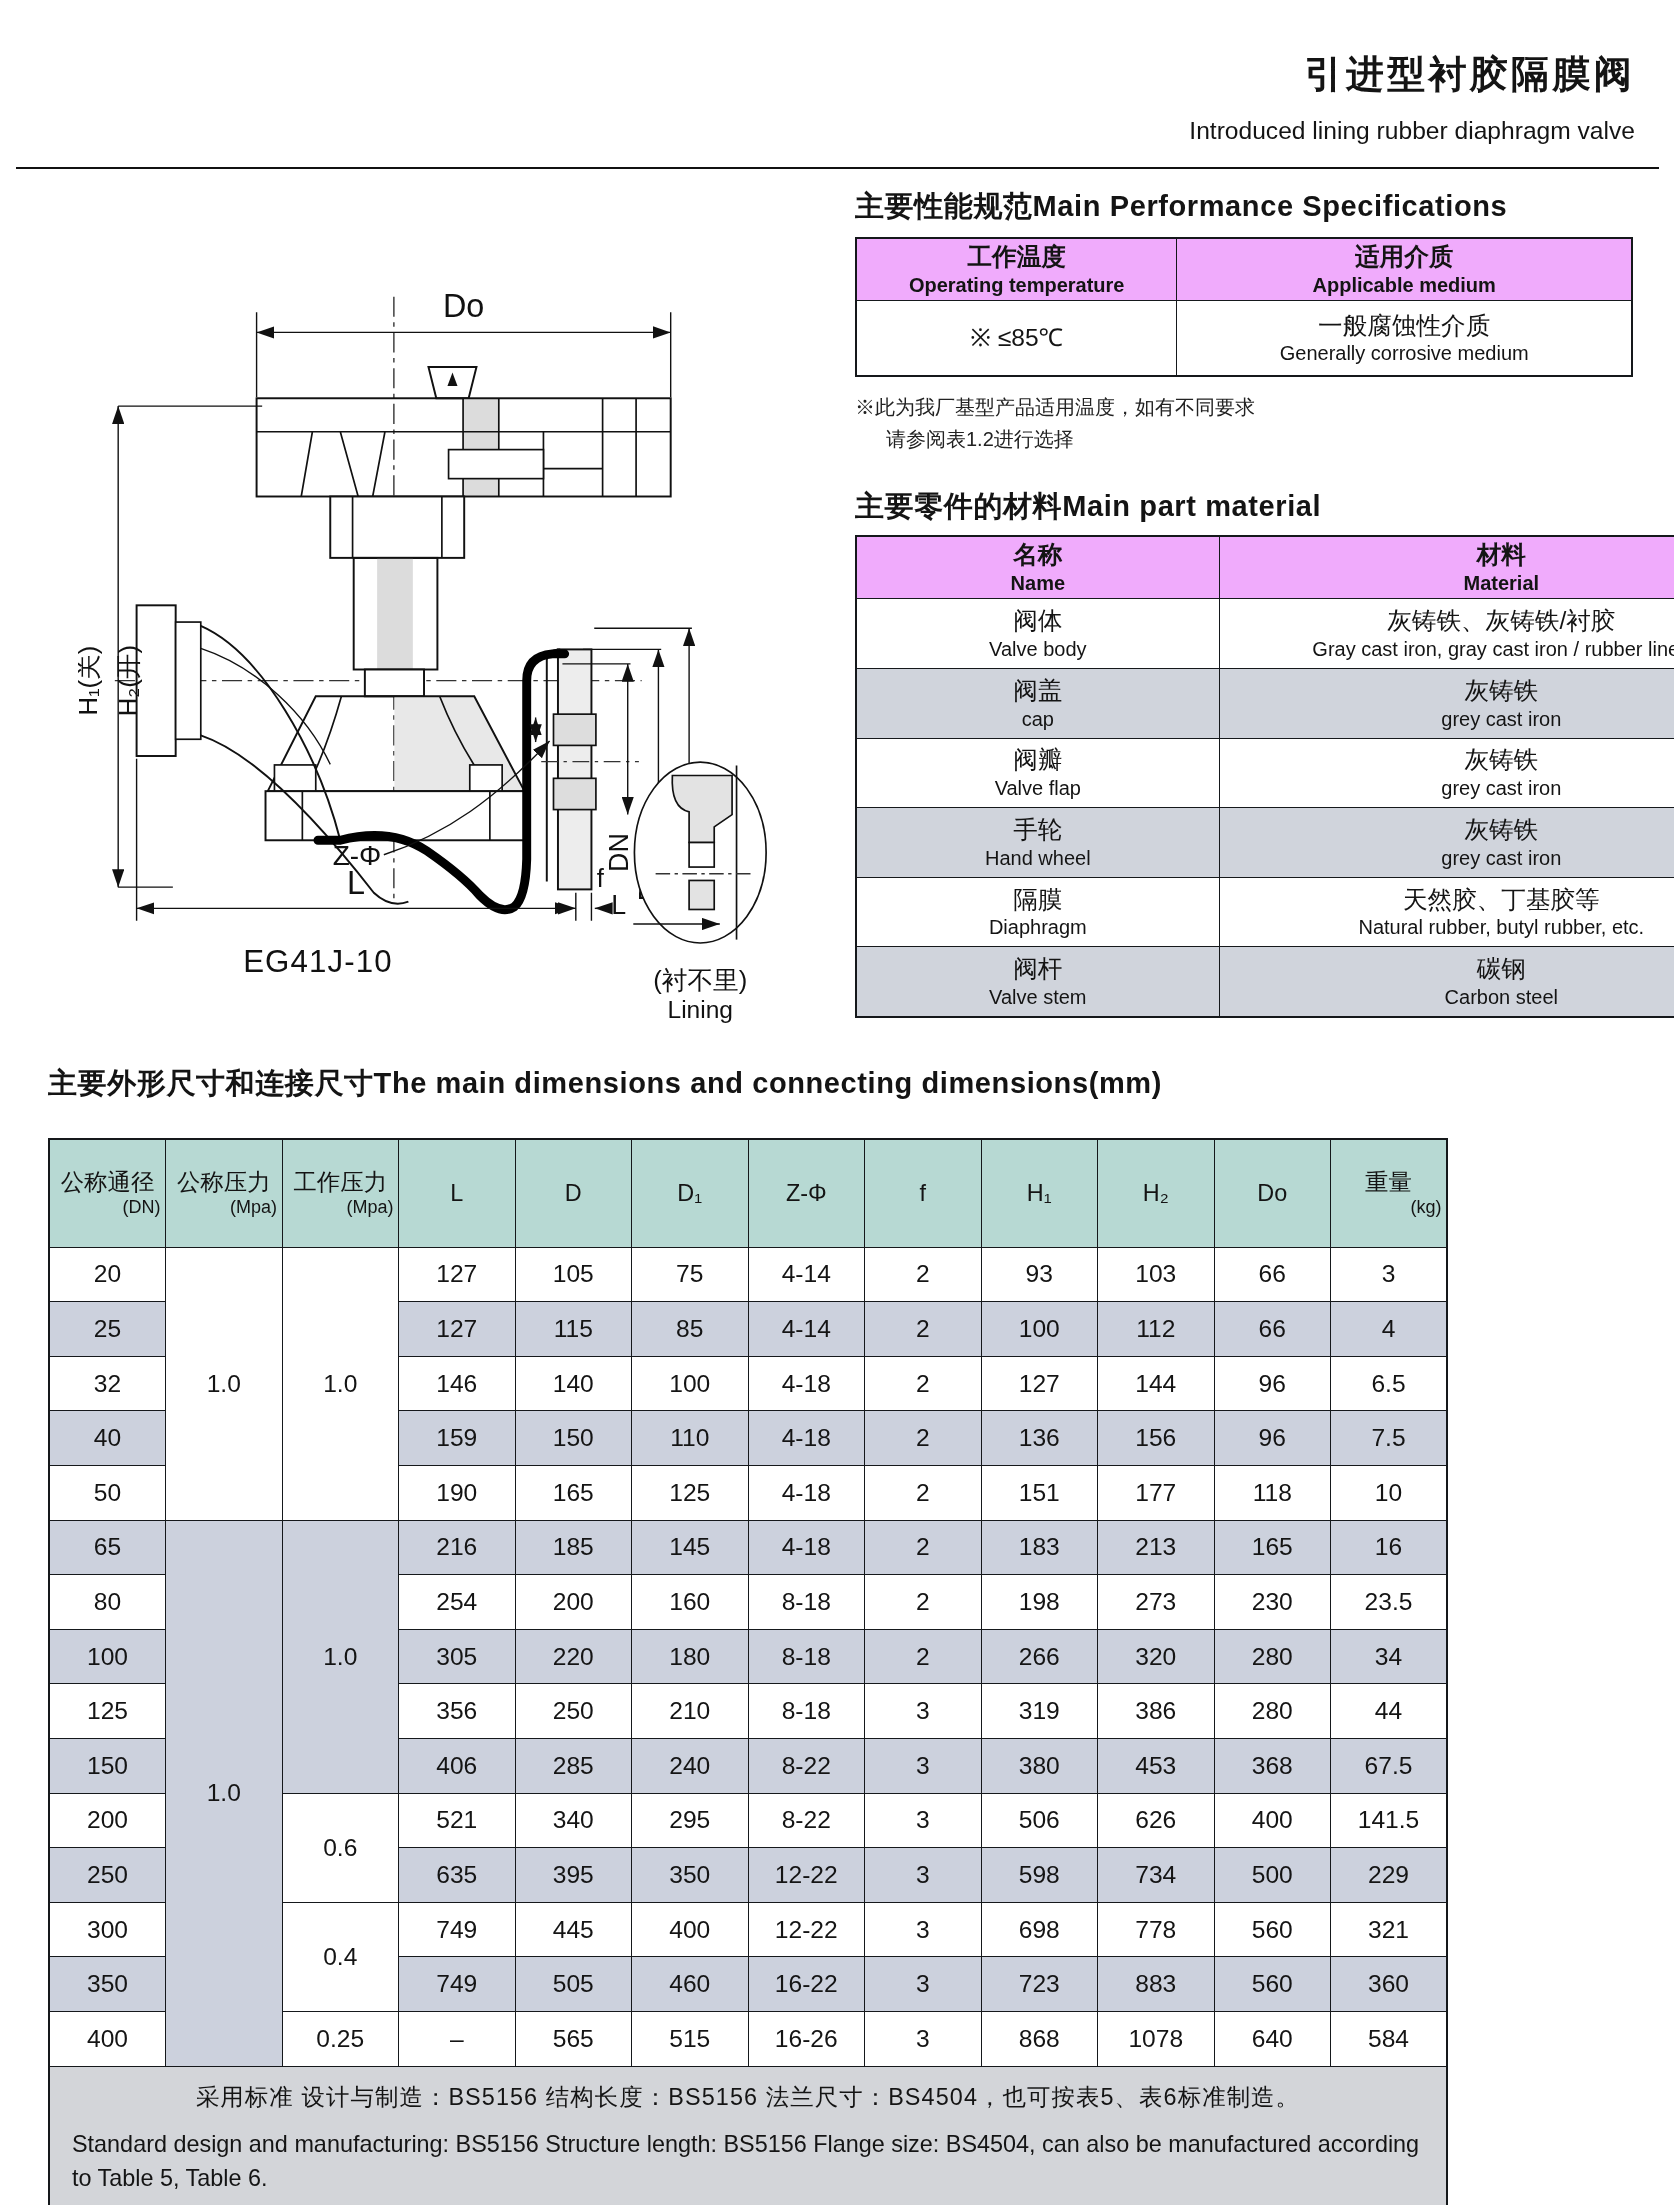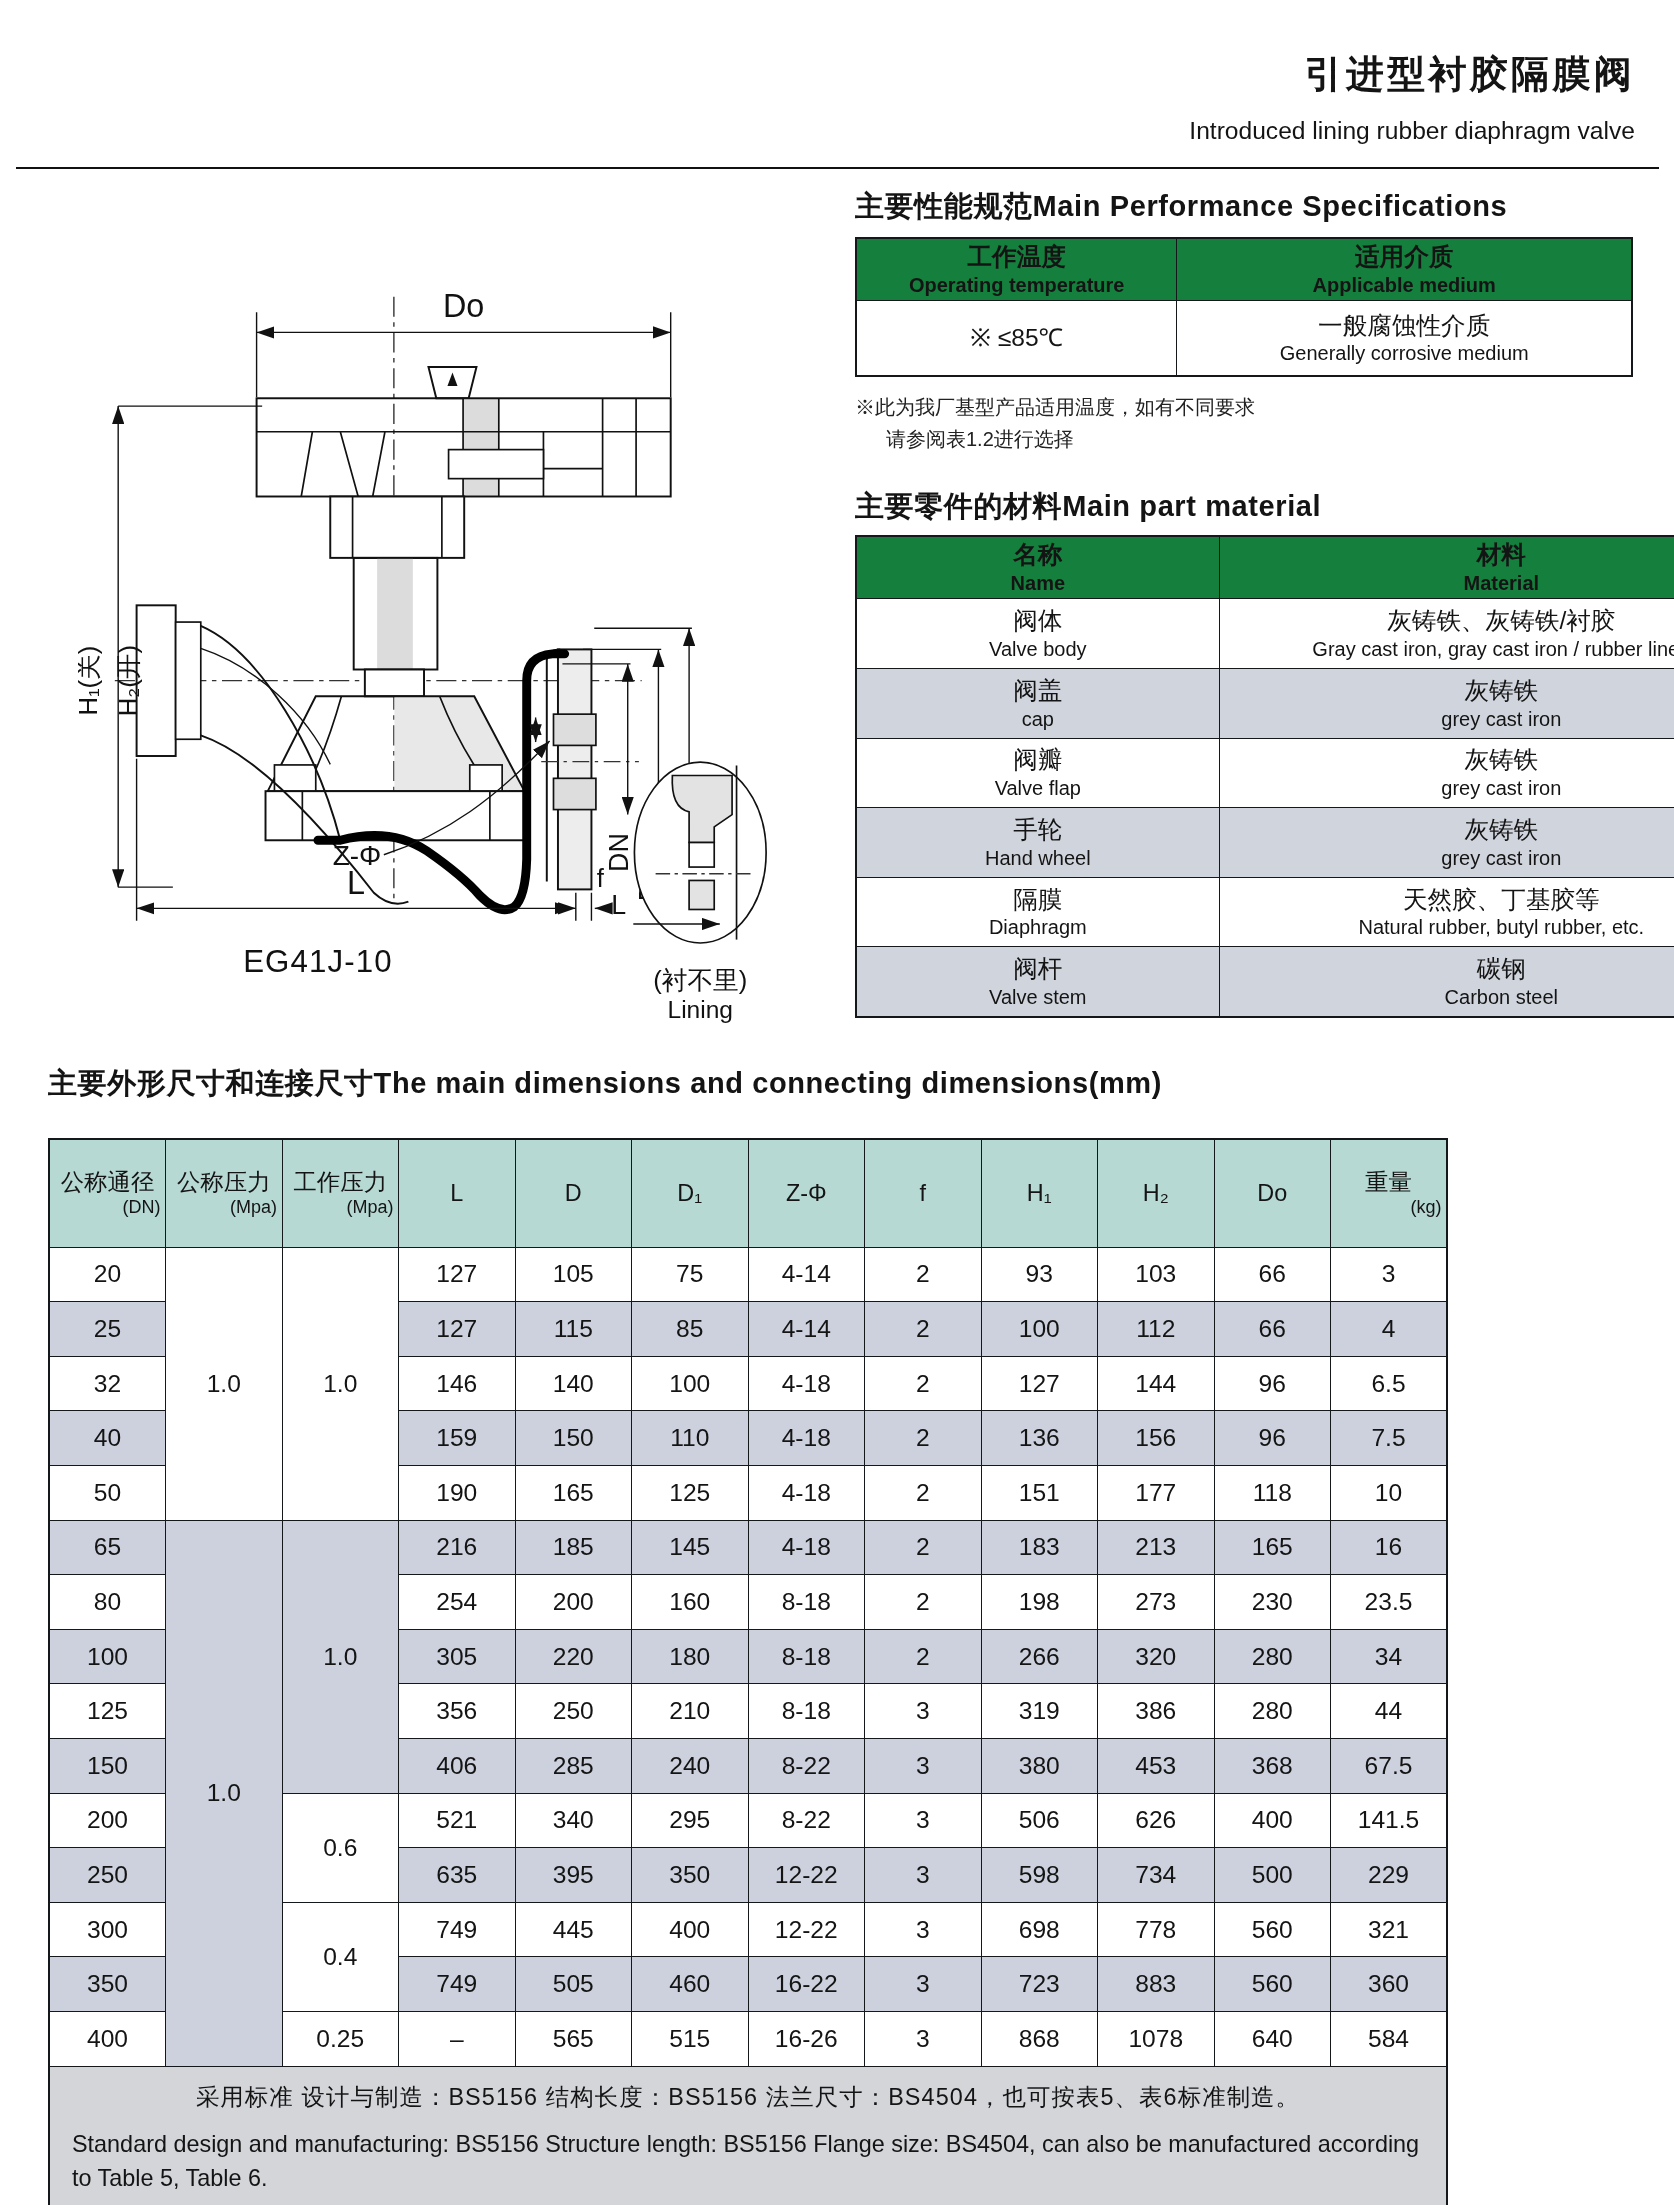--- a/index.html
+++ b/index.html
@@ -11,21 +11,21 @@
   .title-zh{font-size:38px;font-weight:bold;letter-spacing:3.3px;}
   .title-en{font-size:24.6px;margin-top:17px;}
   .header-rule{left:15.6px;top:167px;width:1643px;height:0;border-top:2.2px solid #111;}
   
   .sec-title{font-size:29px;font-weight:bold;letter-spacing:0.6px;}
   
   table{border-collapse:collapse;table-layout:fixed;}
   td,th{border:1.7px solid #15181b;text-align:center;vertical-align:middle;
         padding:3.3px 4.5px;word-break:break-word;}
   .frame{border:2.8px solid #15181b;}
-  .teal{background:#15803d;}
+  .teal{background:#f0abfc;}
   .zh{font-size:24.6px;line-height:1.25;}
   .en{font-size:20px;line-height:1.2;}
   
   .perf-table{width:778px;}
   .perf-table td{height:67px;}
   
   .note{font-size:20px;line-height:1.6;color:#222;}
   .note .indent{padding-left:31px;}
   
   .mat-table{width:930px;}

